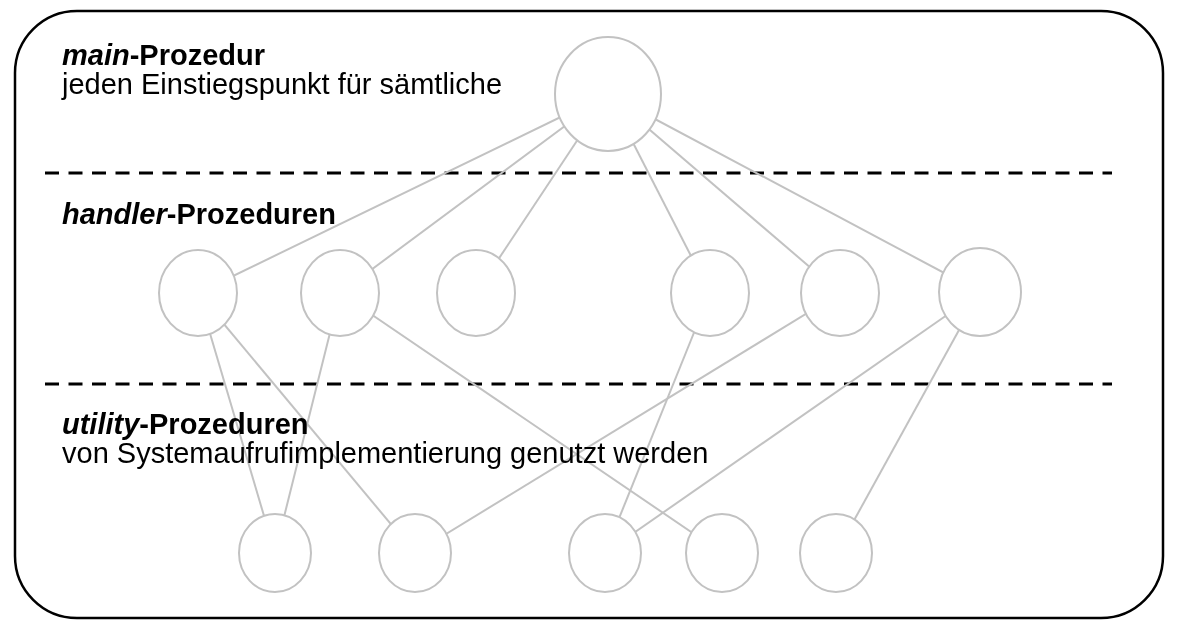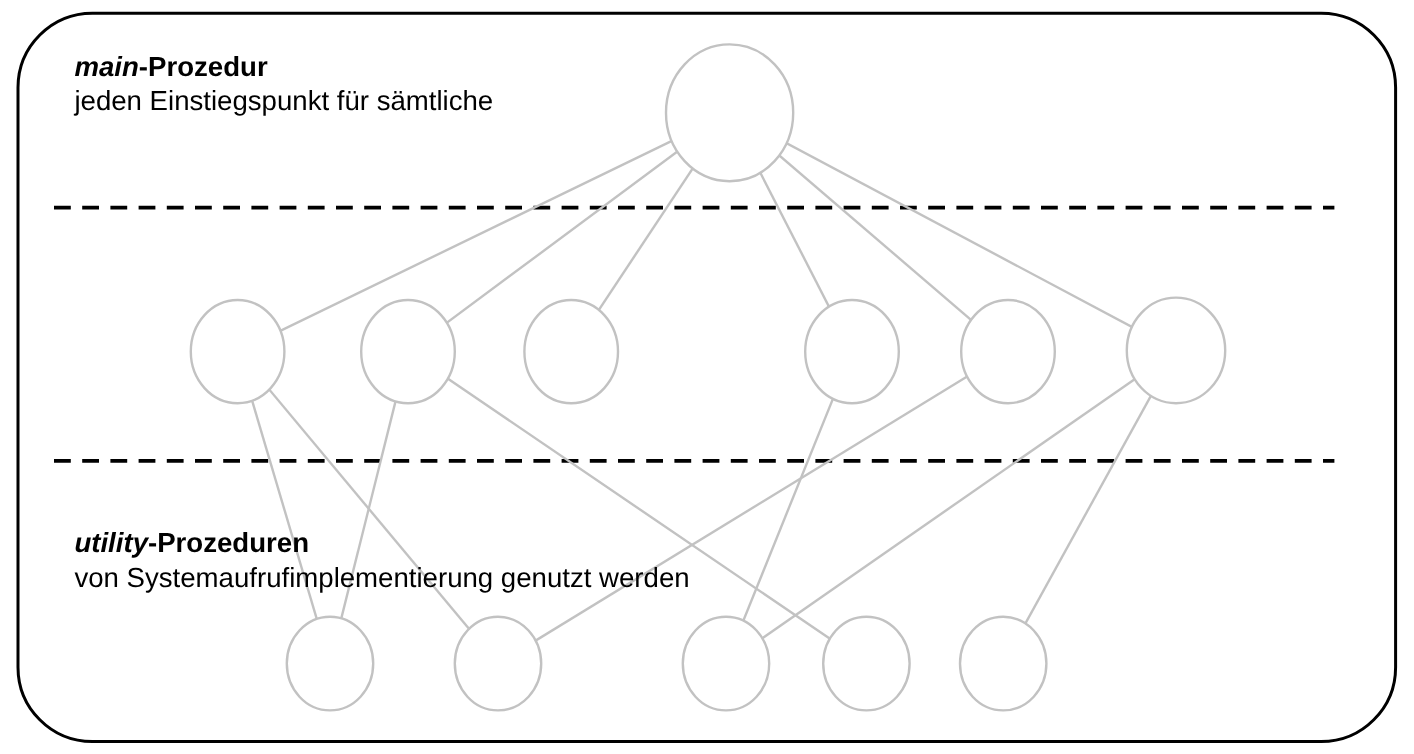--- a/index.html
+++ b/index.html
@@ -8,29 +8,29 @@
     width:1178px;height:628px;
     background:#ffffff;
     font-family:"Liberation Sans","DejaVu Sans",sans-serif;
     overflow:hidden;
   }
   #diagram-svg{position:absolute;left:0;top:0;}
   .label-block{
     position:absolute;
     left:62px;
     color:#000000;
-    font-size:23px;
+    font-size:29px;
     line-height:29px;
     white-space:nowrap;
   }
   .label-title{font-weight:bold;}
   .label-term{font-style:italic;font-weight:bold;}
   #label-main{top:41px;}
   #label-handler{top:200px;}
-  #label-utility{top:410px;margin-top:28px;}
+  #label-utility{top:410px;}
 </style>
 </head>
 <body>
 
 <div id="stage">
 
   <svg id="diagram-svg" width="1178" height="628" viewBox="0 0 1178 628">
       <rect x="15" y="11" width="1148" height="607" rx="62" ry="62" fill="none" stroke="#000000" stroke-width="2.5"></rect>
       <line x1="45" y1="173" x2="1112" y2="173" stroke="#000000" stroke-width="3.2" stroke-dasharray="14 9.5"></line>
       <line x1="45" y1="384" x2="1112" y2="384" stroke="#000000" stroke-width="3.2" stroke-dasharray="14 9.5"></line>
@@ -61,20 +61,21 @@
       <ellipse cx="722" cy="553" rx="36" ry="39" fill="#ffffff" stroke="#c2c2c2" stroke-width="2"></ellipse>
       <ellipse cx="836" cy="553" rx="36" ry="39" fill="#ffffff" stroke="#c2c2c2" stroke-width="2"></ellipse>
     </svg>
 
   <div class="label-block" id="label-main">
     <div class="label-title"><span class="label-term">main</span><span>-Prozedur</span></div>
     <div>jeden Einstiegspunkt für sämtliche</div>
   </div>
 
   <div class="label-block" id="label-handler">
+    <div class="label-title"><span class="label-term">handler</span><span>-Prozeduren</span></div>
   </div>
 
   <div class="label-block" id="label-utility">
     <div class="label-title"><span class="label-term">utility</span><span>-Prozeduren</span></div>
     <div>von Systemaufrufimplementierung genutzt werden</div>
   </div>
 
 </div>
 
 </body></html>

